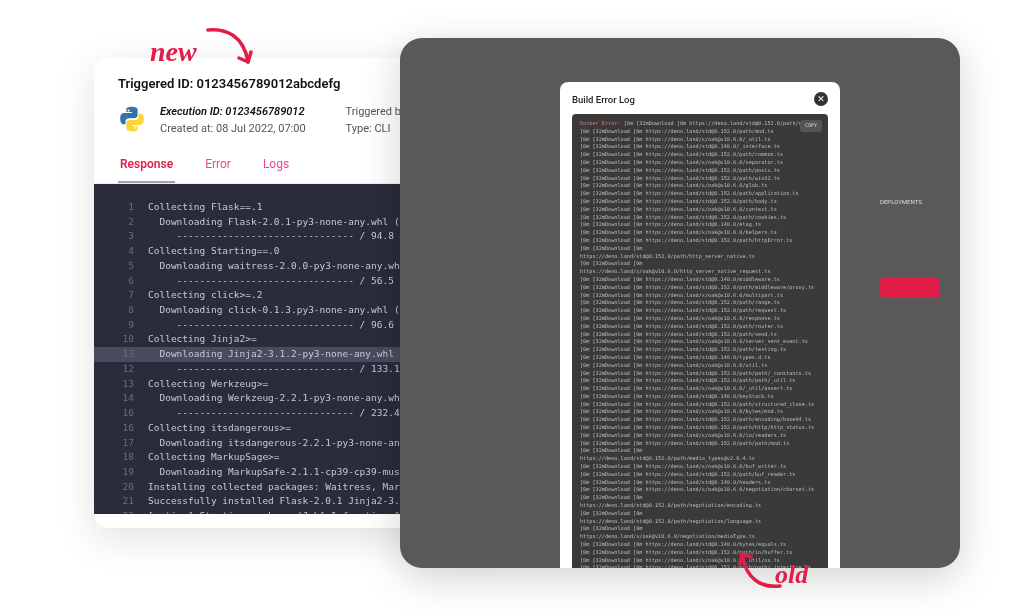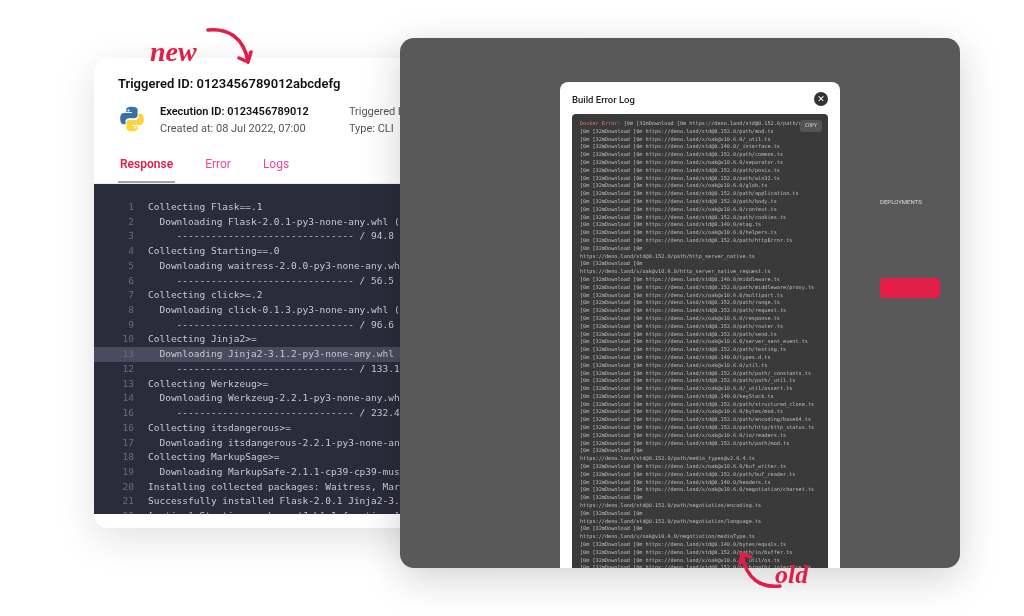--- a/index.html
+++ b/index.html
@@ -50,21 +50,21 @@
   }
   .python-icon {
     width: 28px; height: 28px;
     flex-shrink: 0;
   }
   .meta-grid {
     display: grid;
     grid-template-columns: auto auto;
     gap: 4px 40px;
   }
-  .meta-line strong { color: #111; font-weight: 600; }
+  .meta-line strong { color: #111; font-weight: 600; font-style: italic; }
   .meta-link { color: #2563eb; font-weight: 500; }
 
   .tabs {
     display: flex;
     gap: 28px;
     padding: 0 24px;
     border-bottom: 1px solid #eee;
     font-size: 12px;
   }
   .tab {
@@ -106,21 +106,21 @@
   }
 
   
   .old-backdrop {
     position: absolute;
     left: 400px;
     top: 38px;
     width: 560px;
     height: 530px;
     background: #5a5959;
-    border-radius: 14px;
+    border-radius: 22px;
     box-shadow: 0 10px 40px rgba(0,0,0,0.18);
     z-index: 6;
     overflow: hidden;
   }
   .old-side-btn {
     position: absolute;
     right: 20px;
     top: 240px;
     width: 60px;
     height: 20px;

